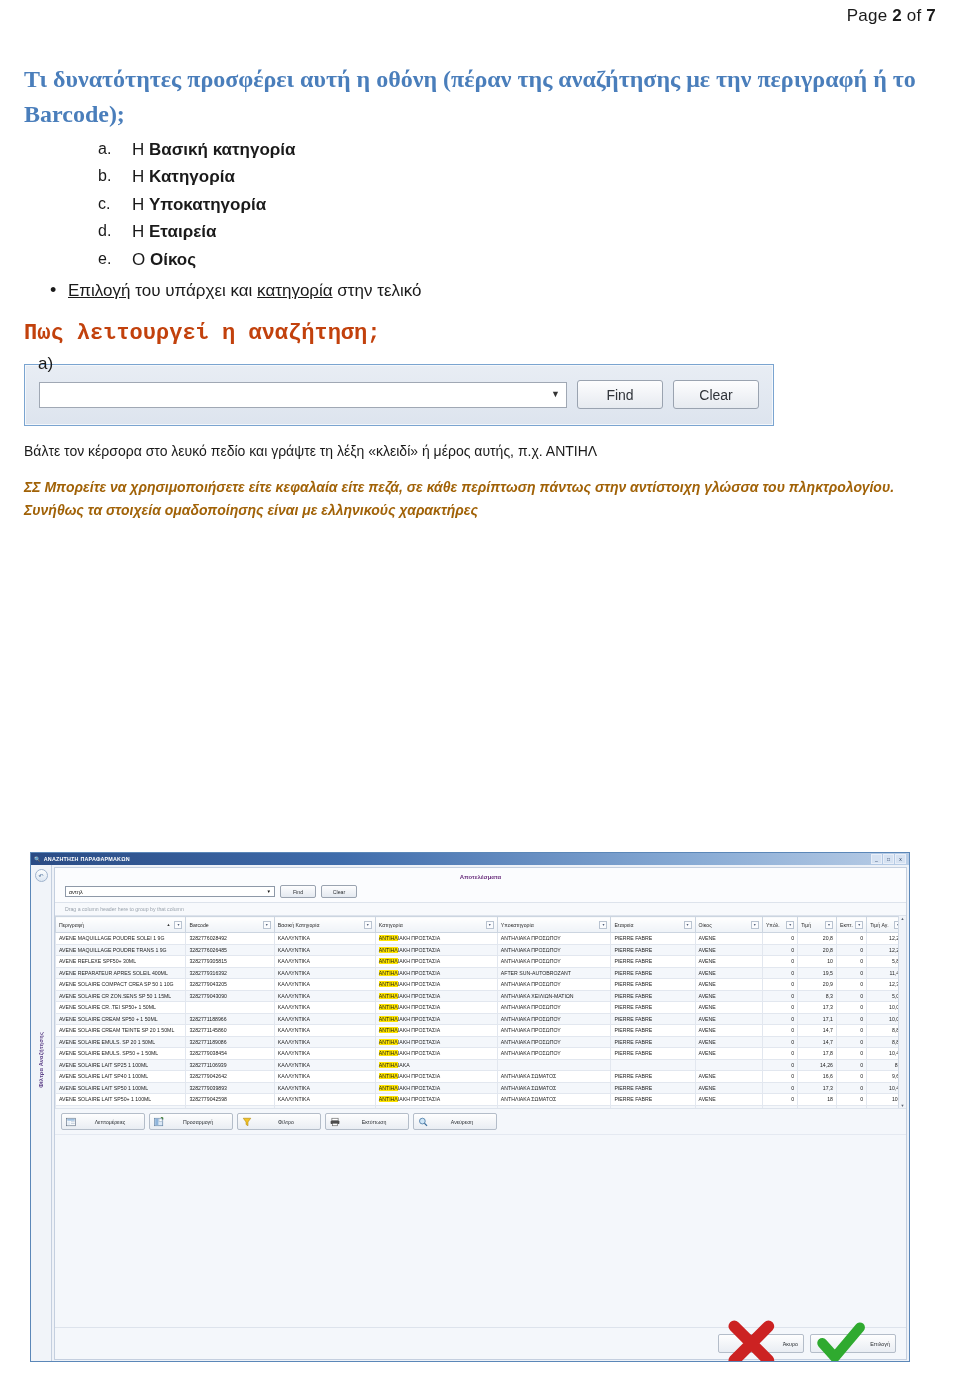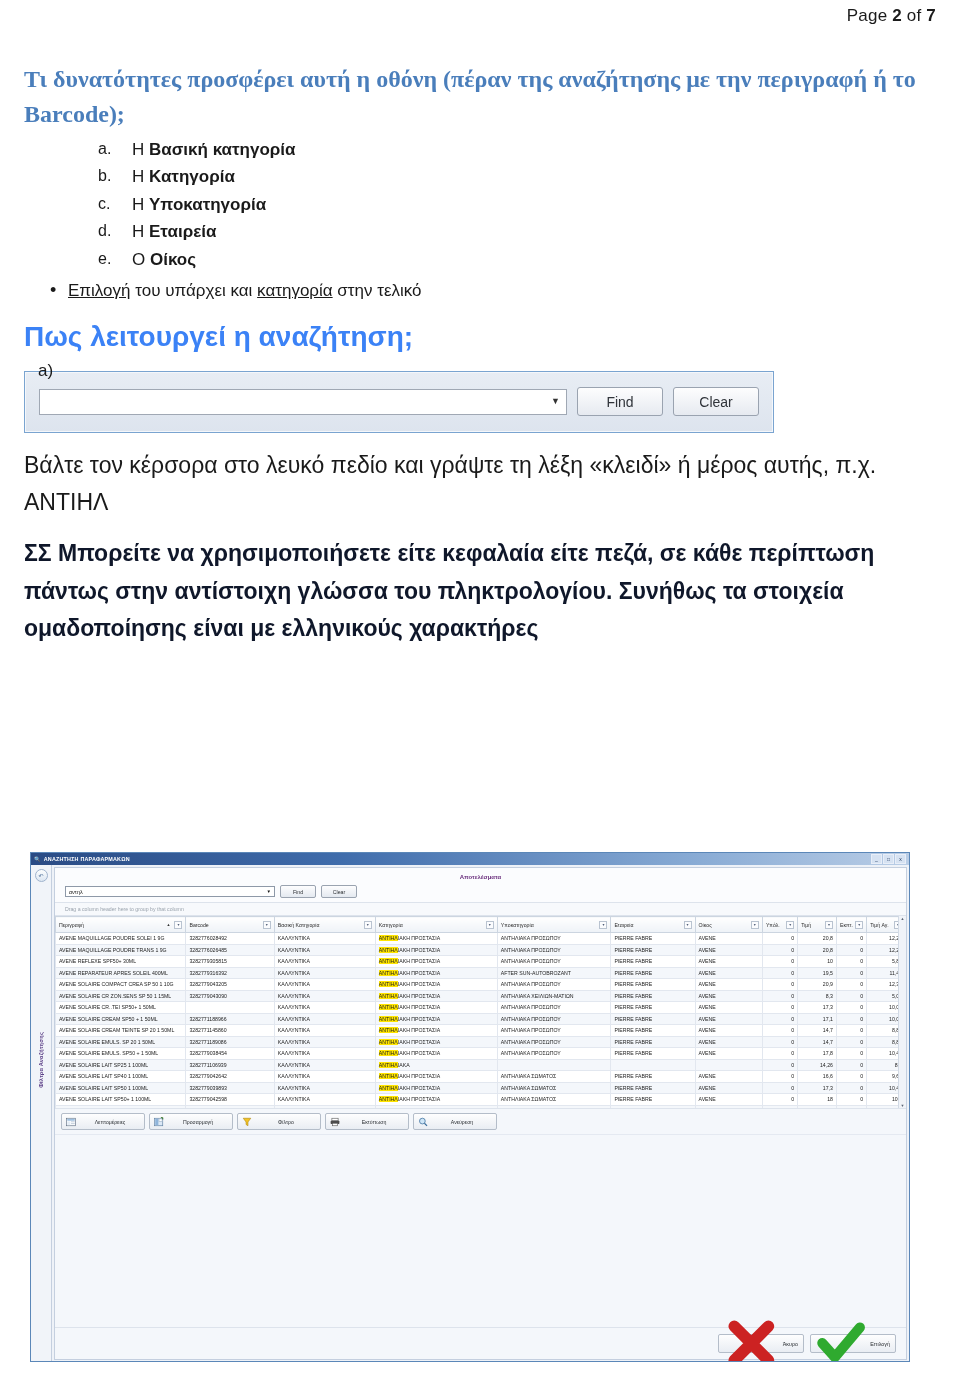--- a/index.html
+++ b/index.html
@@ -23,23 +23,23 @@
 
   h1.section-title{
     font-family:"Liberation Serif", serif;
     color:#4a7ebb;
     font-size:24px;
     font-weight:bold;
     line-height:1.45;
     margin:0 0 4px 0;
   }
   h2.section-title{
-    font-family:Liberation Sans, sans-serif;
-    color:#3b82f6;
-    font-size:28px;
+    font-family:Liberation Mono, monospace;
+    color:#c2410c;
+    font-size:22px;
     font-weight:bold;
     margin:16px 0 4px 0;
   }
 
   ul.bullets{list-style:none;margin:4px 0 0 0;padding:0;}
   ul.bullets > li{
     position:relative;padding-left:44px;
     font-size:17px;line-height:1.62;margin:0 0 2px 0;
   }
   ul.bullets > li::before{
@@ -55,22 +55,22 @@
   ol.alpha li .marker{position:absolute;left:74px;top:0;font-size:16px;}
   ol.alpha li b{font-weight:bold;}
 
   ol.outer{list-style:none;margin:2px 0 0 0;padding:0;}
   ol.outer li{
     position:relative;padding-left:42px;
     font-size:17px;line-height:1.62;
   }
   ol.outer li .marker{position:absolute;left:14px;top:0;}
 
-  p.para{font-size:23px;line-height:1.62;margin:14px 0 0 0;}
-  p.red{color:#0f172a;font-weight:bold;}
+  p.para{font-size:14px;line-height:1.62;margin:14px 0 0 0;}
+  p.red{color:#a16207;font-style:italic;font-weight:bold;}
 
   
   .shot-search{
     margin:18px 0 0 0;
     width:750px;height:62px;
     border:1px solid #7aa4d0;
     background:linear-gradient(#e8edf4,#dde4ee);
     box-sizing:border-box;
     display:flex;align-items:center;
     padding:0 14px;

